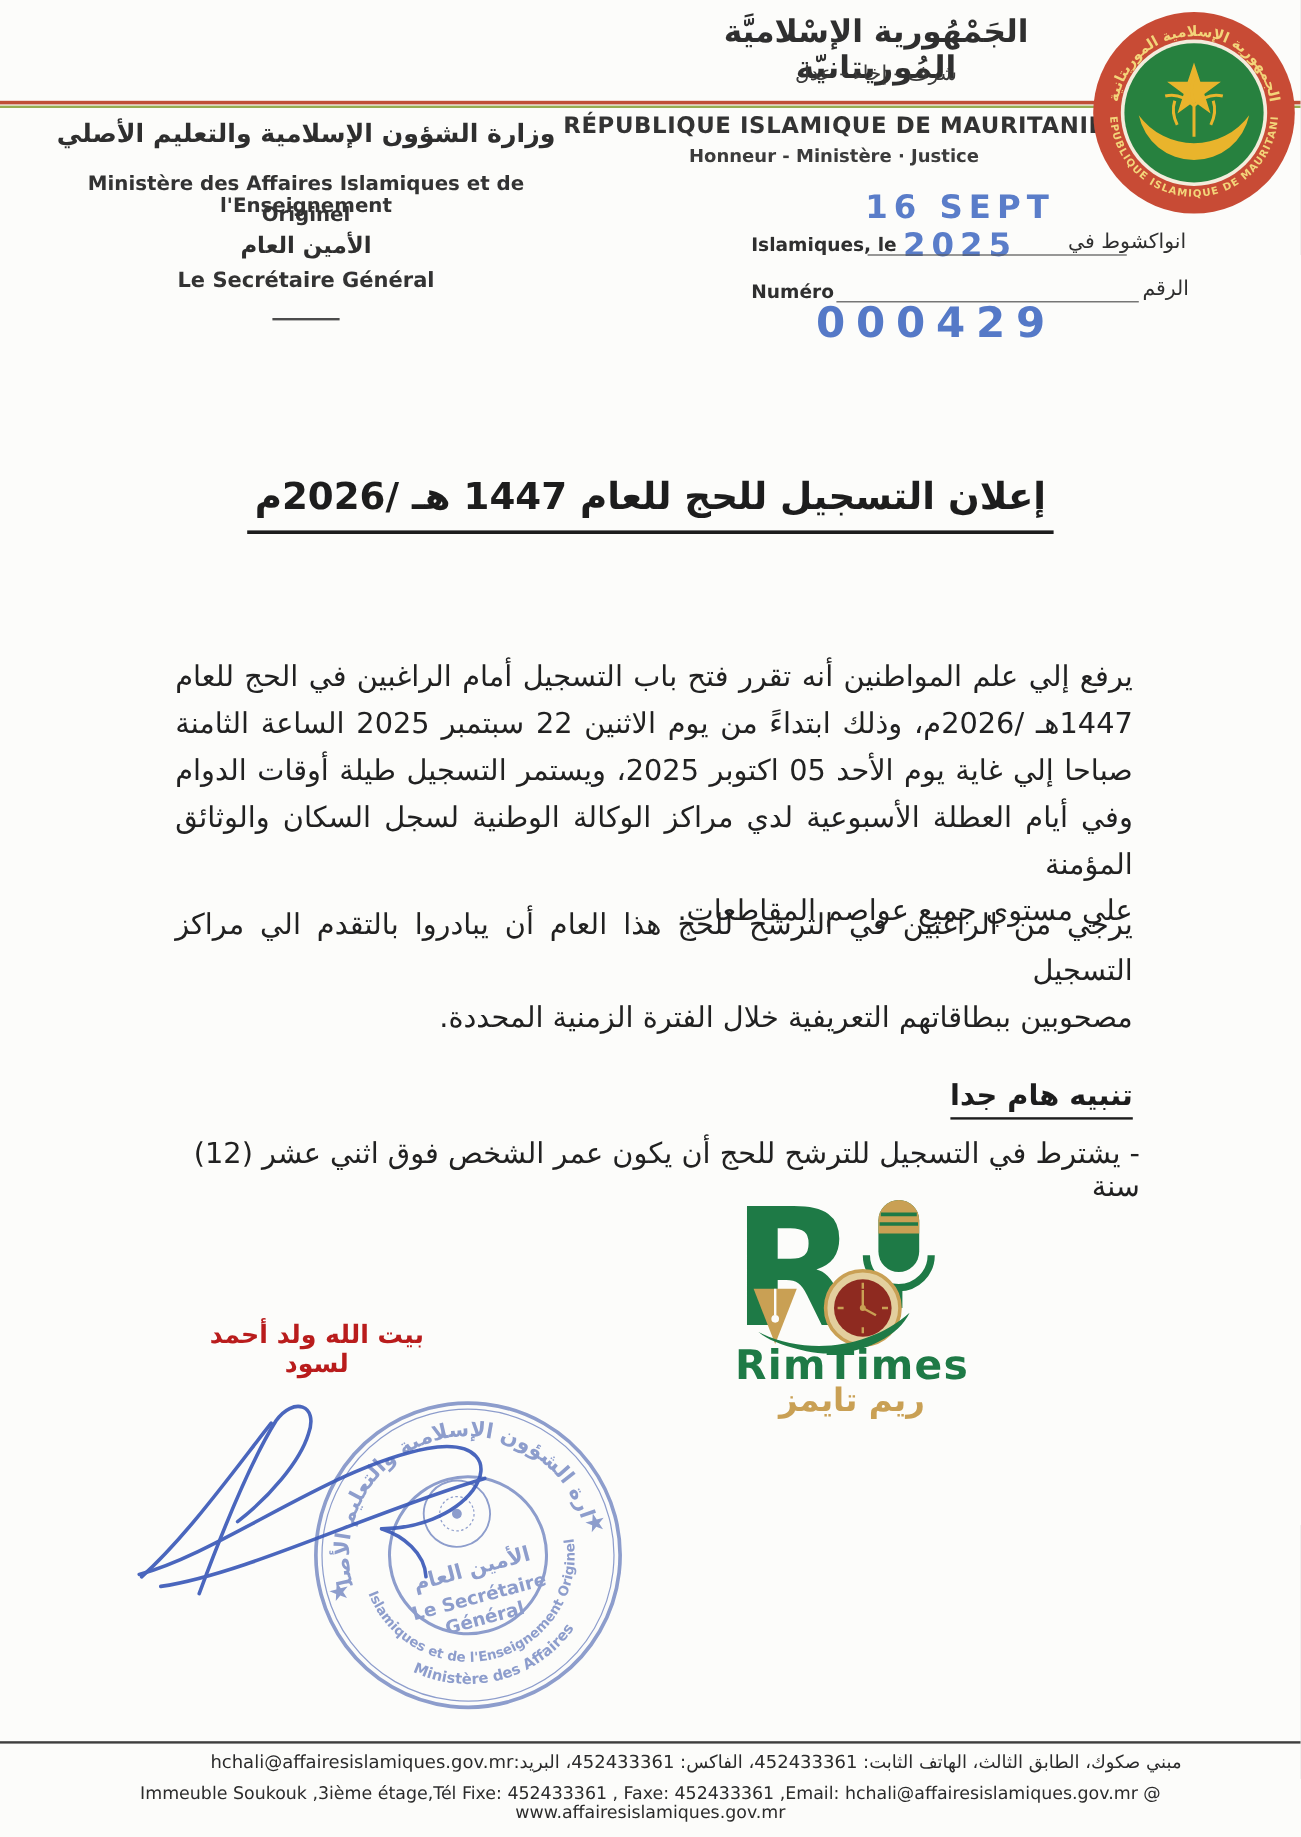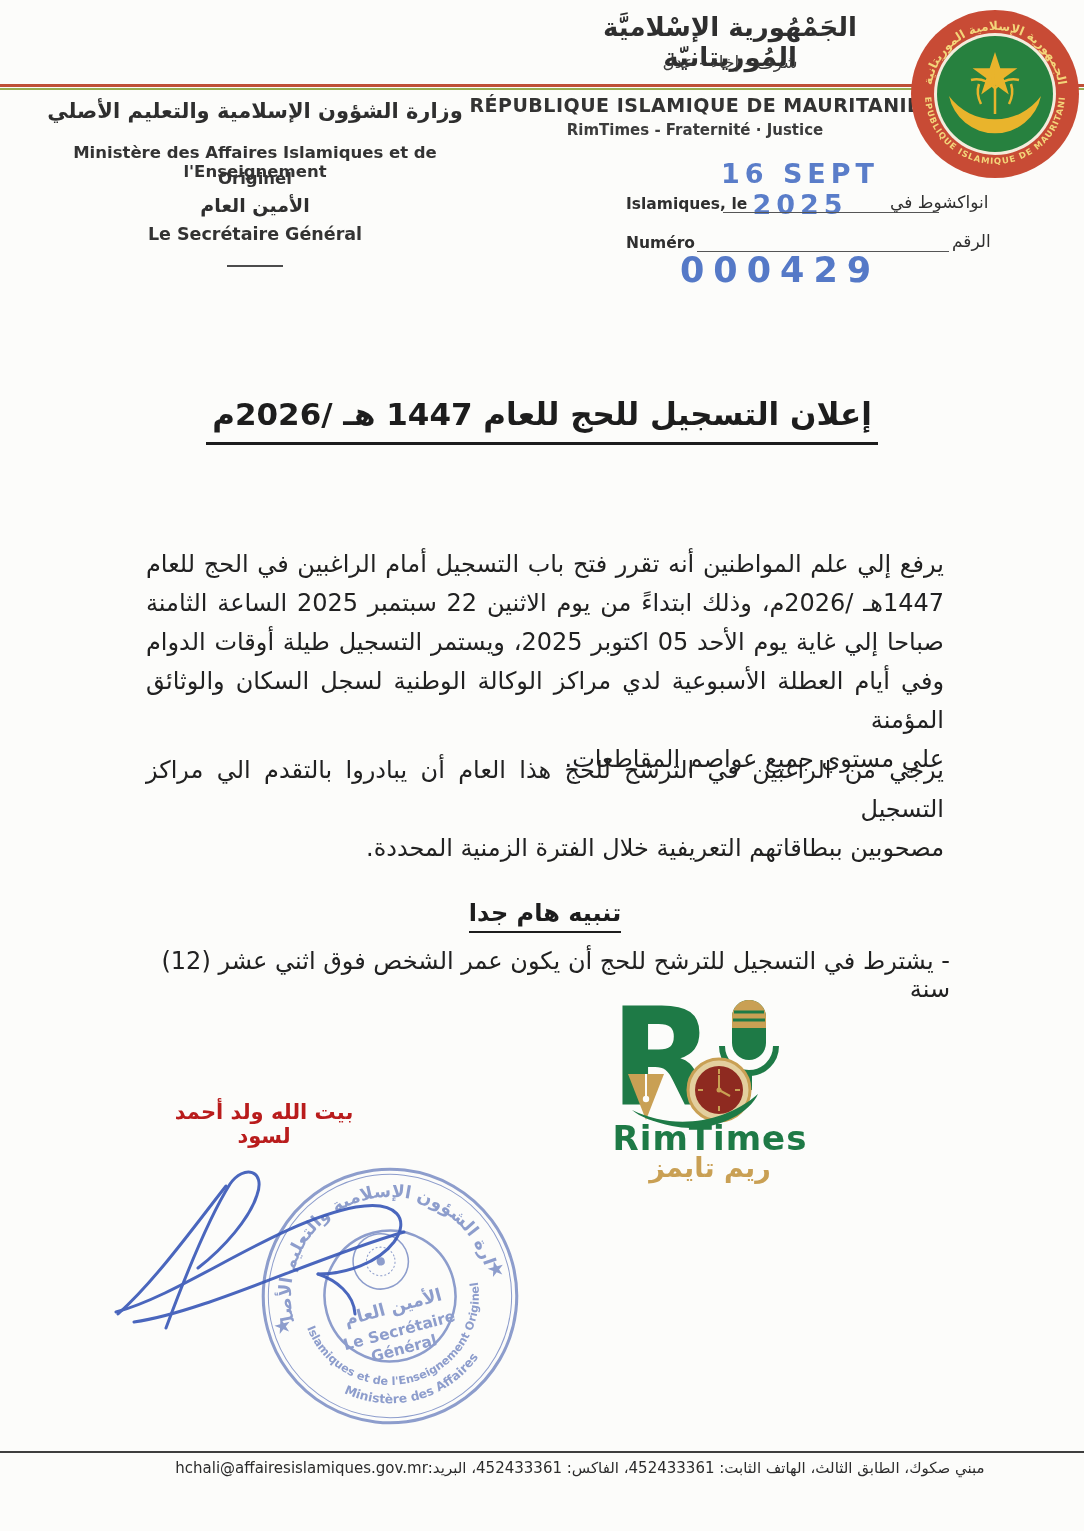--- a/index.html
+++ b/index.html
@@ -47,21 +47,21 @@
   .doc-title{display:inline-block;direction:rtl;font-size:31px;font-weight:bold;color:#1d1d1d;
     border-bottom:3.5px solid #1d1d1d;padding:0 6px 10px 6px;}
 
   
   .para{left:146px;width:798px;direction:rtl;font-size:24px;line-height:39px;color:#212121;}
   .p1{top:545px;}
   .p2{top:751px;}
   .line-just{text-align:justify;text-align-last:justify;}
   .line-end{text-align:right;}
 
-  .notice-h-wrap{top:899px;left:146px;width:798px;direction:rtl;text-align:center;}
+  .notice-h-wrap{top:899px;left:146px;width:798px;direction:rtl;text-align:right;}
   .notice-h{display:inline-block;font-size:24px;font-weight:bold;border-bottom:2.5px solid #1d1d1d;padding-bottom:4px;color:#1d1d1d;}
   .notice-item{top:947px;left:140px;width:810px;direction:rtl;text-align:right;font-size:24px;color:#212121;}
 
   
   .wm-svg{top:998px;left:606px;width:212px;height:140px;}
   .brand-en{top:1118px;left:600px;width:220px;font-size:34px;font-weight:bold;color:#1e7a46;letter-spacing:1px;}
   .brand-ar{top:1152px;left:600px;width:220px;font-size:27px;font-weight:bold;color:#c9a054;direction:rtl;}
 
   
   .sig-name{top:1100px;left:148px;width:232px;font-size:21px;font-weight:bold;direction:rtl;text-align:center;color:#b91c1c;}
@@ -76,21 +76,21 @@
 </head>
 <body>
 
 <div class="page">
 
   <div class="abs ctr country-ar">الجَمْهُورية الإسْلاميَّة المُوريتانيّة</div>
   <div class="abs ctr motto-ar">شرف - إخاء - عدل</div>
   <div class="abs sep-red"></div>
   <div class="abs sep-green"></div>
   <div class="abs ctr country-fr">RÉPUBLIQUE ISLAMIQUE DE MAURITANIE</div>
-  <div class="abs ctr motto-fr">RimTimes - Fraternité · Justice</div>
+  <div class="abs ctr motto-fr">Honneur - Ministère · Justice</div>
 
   <svg class="abs" style="top:8px;left:909px;width:172px;height:172px" viewBox="0 0 172 172">
     <circle cx="86" cy="86" r="84" fill="#c84b35"></circle>
     <circle cx="86" cy="86" r="61" fill="#f3ecdc"></circle>
     <circle cx="86" cy="86" r="58" fill="#27813f"></circle>
     <defs>
       <path id="sealTop" d="M 22,86 A 64,64 0 0 1 150,86"></path>
       <path id="sealBottom" d="M 16,86 A 70,70 0 0 0 156,86"></path>
     </defs>
     <text font-size="12" font-weight="bold" fill="#f3d57a">
@@ -221,14 +221,15 @@
       <path d="M 14,152 C 52,118 92,62 122,24"></path>
       <path d="M 62,166 C 82,112 106,54 126,22 C 140,2 162,8 153,33 C 146,56 120,86 94,106"></path>
       <path d="M 12,150 C 80,132 172,60 252,45 C 294,38 306,58 290,80 C 274,101 242,112 214,112"></path>
       <path d="M 214,112 C 232,118 250,132 251,152"></path>
       <path d="M 30,160 C 100,150 210,96 300,70"></path>
     </g>
   </svg>
 
   <div class="abs foot-line"></div>
   <div class="abs foot-ar">مبني صكوك، الطابق الثالث، الهاتف الثابت: 452433361، الفاكس: 452433361، البريد:hchali@affairesislamiques.gov.mr</div>
+  <div class="abs foot-fr">Immeuble Soukouk ,3ième étage,Tél Fixe: 452433361 , Faxe: 452433361 ,Email: hchali@affairesislamiques.gov.mr @ www.affairesislamiques.gov.mr</div>
 
 </div>
 
 </body></html>

